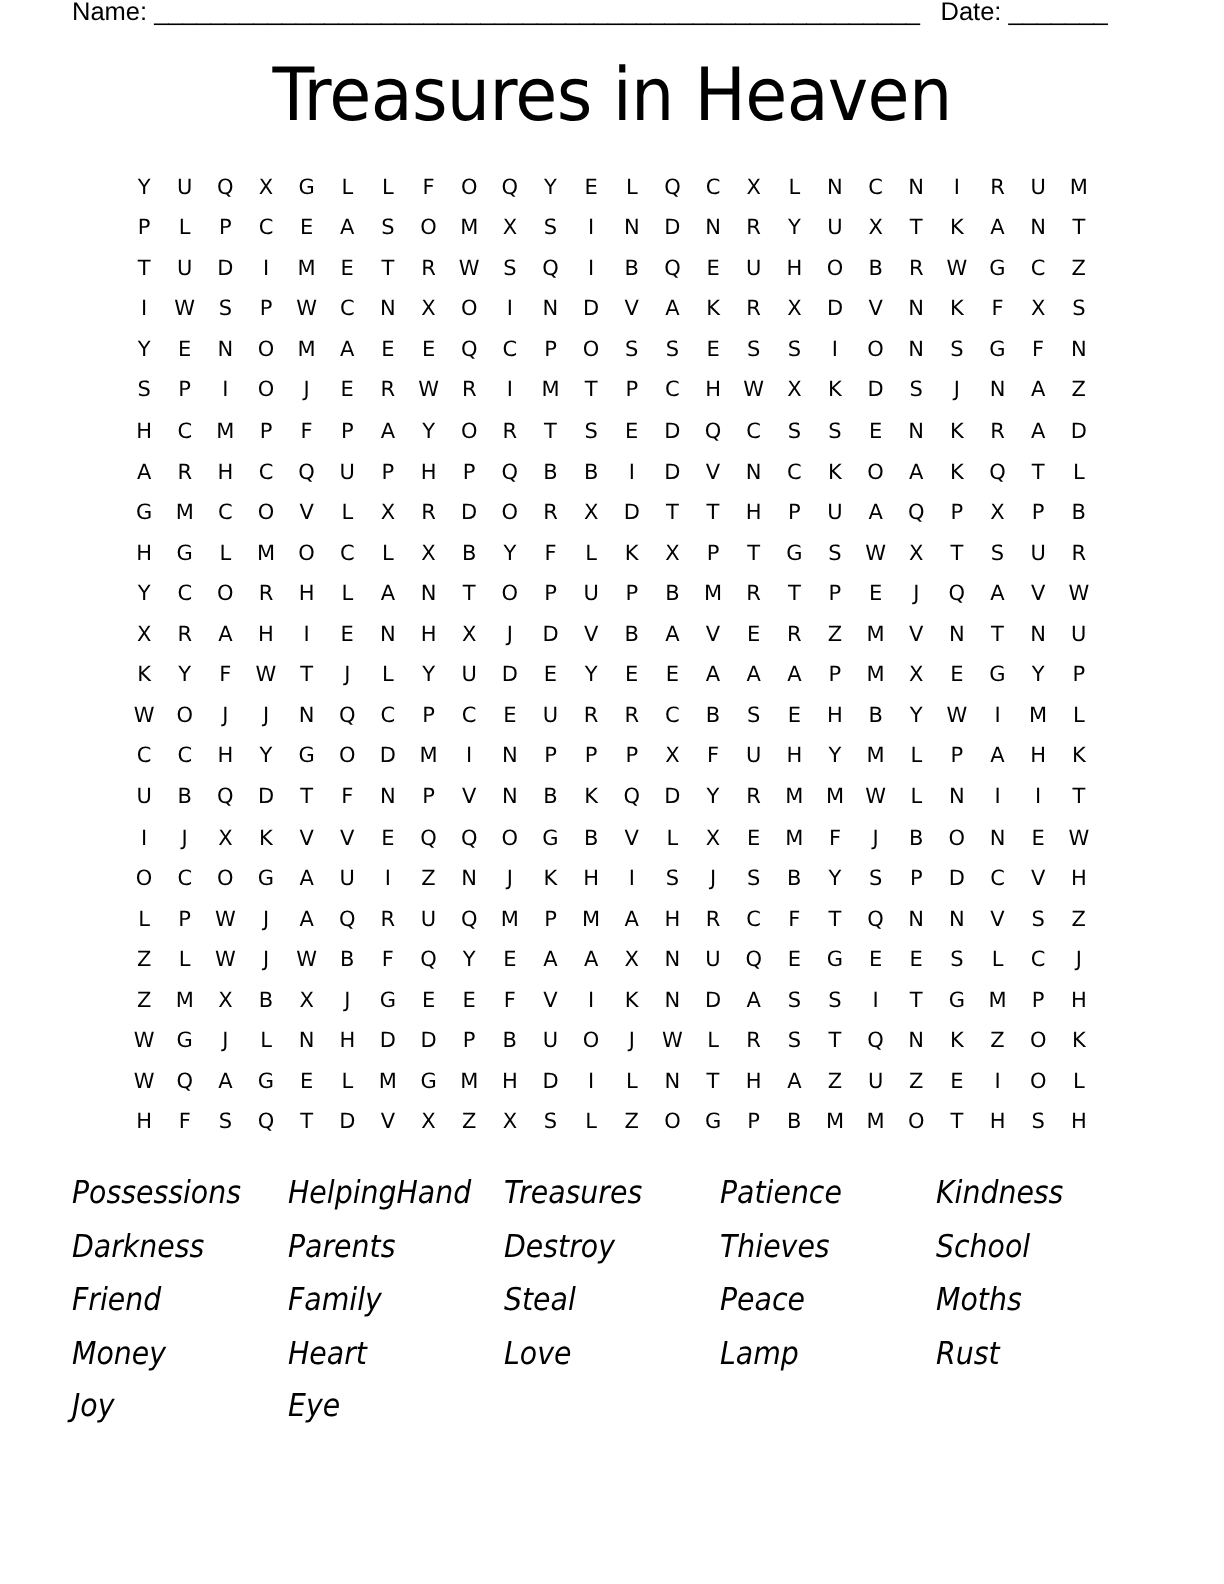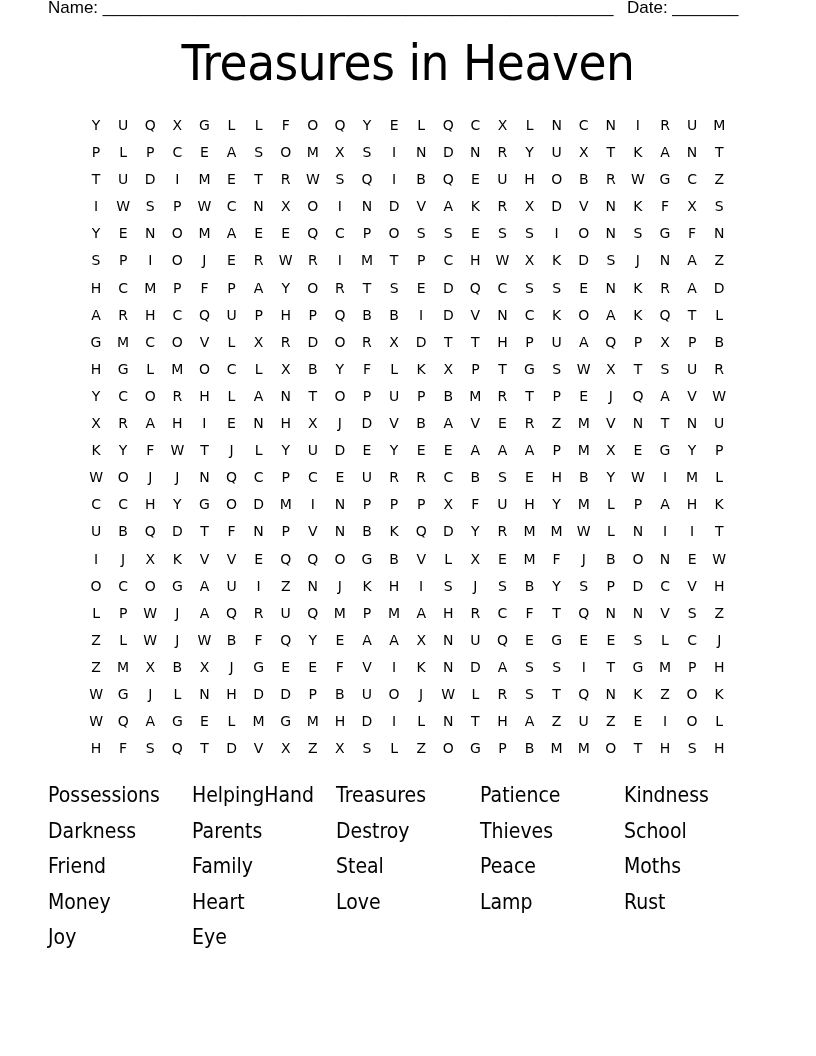--- a/index.html
+++ b/index.html
@@ -9,21 +9,21 @@
   .hdr .name { position:absolute; left:0; top:0; white-space:pre; }
   .hdr .date { position:absolute; left:579px; top:0; white-space:pre; }
   .title { position:absolute; top:34px; left:0; width:816px; text-align:center;
            font-family:"DejaVu Sans", sans-serif; font-size:49px; line-height:60px;
            letter-spacing:-0.5px; transform:scaleX(0.93); transform-origin:center; }
   .grid { position:absolute; left:82.5px; top:112px; display:grid;
           grid-template-columns: repeat(24, 27.1px); grid-auto-rows: 27.1px; }
   .cell { font-family:"DejaVu Sans", sans-serif; font-size:14px; text-align:center;
           line-height:27.1px; width:27.1px; }
   .words { position:absolute; left:48px; top:780px; display:grid;
-           grid-template-columns: repeat(5, 144px); grid-auto-rows:35.5px; }
+           grid-template-columns: repeat(5, 144px); grid-auto-rows:35.5px;font-style:italic; }
   .word { font-family:"DejaVu Sans", sans-serif; font-size:21px; line-height:30px;
           transform:scaleX(0.9); transform-origin:left; white-space:nowrap; }
 </style>
 </head>
 <body>
 
 <div class="hdr">
   <span class="name">Name: ______________________________________________________</span>
   <span class="date">Date: _______</span>
 </div>

